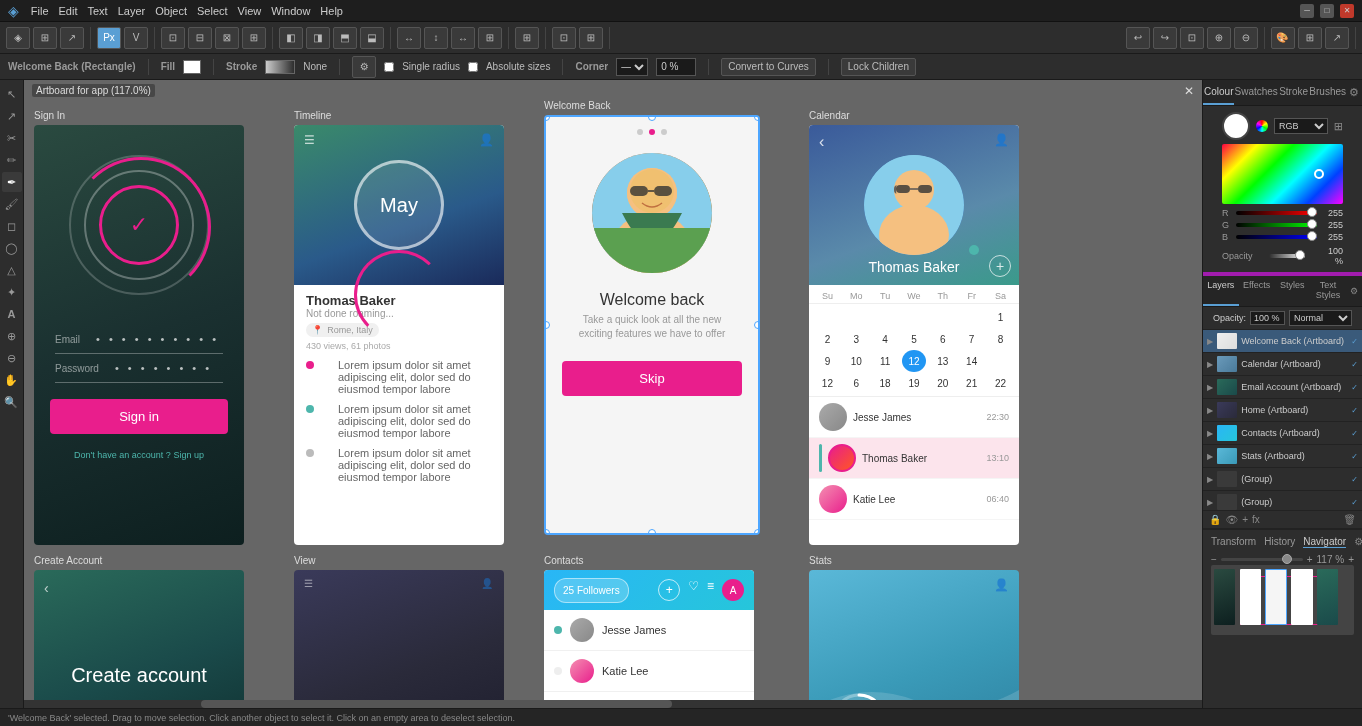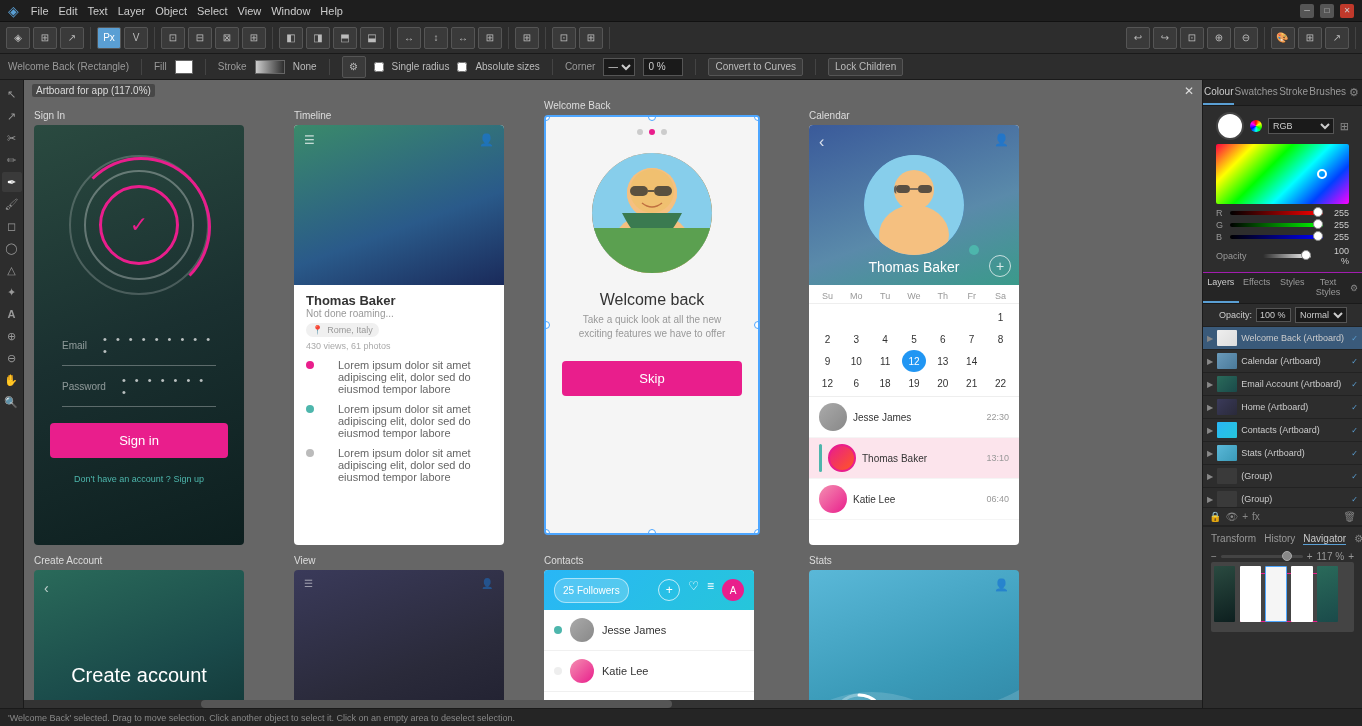--- a/index.html
+++ b/index.html
@@ -92,21 +92,21 @@
       height: 26px;
       background: #2d2d2d;
       display: flex;
       align-items: center;
       padding: 0 8px;
       gap: 8px;
       border-bottom: 1px solid #1a1a1a;
       font-size: 10px;
       color: #bbb;
     }
-    .prop-label { color: #999; }
+    .prop-label { color: #999; font-weight: bold; }
     .prop-input {
       background: #1a1a1a;
       border: 1px solid #555;
       color: #ccc;
       font-size: 10px;
       padding: 1px 4px;
       height: 18px;
       width: 40px;
     }
     .prop-color-box {
@@ -282,21 +282,21 @@
       position: absolute;
       width: 140px;
       height: 140px;
       border-radius: 50%;
       border: 3px solid transparent;
       border-top: 3px solid #e91e8c;
       border-right: 3px solid #e91e8c;
       top: 0; left: 0;
     }
     .signin-fields {
-      padding: 0 28px;
+      padding: 0 21px;
     }
     .signin-field {
       border-bottom: 1px solid rgba(255,255,255,0.3);
       padding: 8px 0;
       color: rgba(255,255,255,0.7);
       font-size: 11px;
       display: flex;
       align-items: center;
       gap: 8px;
     }
@@ -833,22 +833,22 @@
       text-align: center;
       padding: 6px 0;
       font-size: 10px;
       color: #999;
       cursor: pointer;
       border-bottom: 2px solid transparent;
     }
     .right-tab.active { color: #ccc; border-bottom: 2px solid #5a9fd4; }
 
     .right-section {
-      padding: 6px 13px;
-      border-bottom: 1px solid #a21caf;
+      padding: 6px 19px;
+      border-bottom: 4px solid #a21caf;
     }
     .color-rgb-row {
       display: flex;
       align-items: center;
       gap: 4px;
       margin-bottom: 2px;
     }
     .color-channel-label {
       font-size: 9px;
       color: #999;
@@ -1179,20 +1179,26 @@
       </div>
 
       <div class="screen-container" id="screen-timeline">
         <div class="screen-label">Timeline</div>
         <div class="screen-frame timeline-frame">
           <div class="timeline-header">
             <div class="timeline-header-icons">
               <span>☰</span>
               <span>👤</span>
             </div>
+            <div style="position:relative;">
+              <div class="timeline-month-circle">
+                <span class="timeline-month-text">May</span>
+              </div>
+              <div class="timeline-arc"></div>
+            </div>
           </div>
           <div class="timeline-profile">
             <div class="timeline-name">Thomas Baker</div>
             <div class="timeline-tagline">Not done roaming...</div>
             <div class="timeline-location">
               <span>📍</span>
               <span>Rome, Italy</span>
             </div>
             <div style="font-size:9px;color:#aaa;margin-top:4px;">430 views, 61 photos</div>
           </div>
@@ -1487,21 +1493,21 @@
     </div>
 
     <div style="display:flex;background:#252525;border-bottom:1px solid #1a1a1a;">
       <div class="right-tab active" style="font-size:9px;padding:4px 0;">Layers</div>
       <div class="right-tab" style="font-size:9px;padding:4px 0;">Effects</div>
       <div class="right-tab" style="font-size:9px;padding:4px 0;">Styles</div>
       <div class="right-tab" style="font-size:9px;padding:4px 0;">Text Styles</div>
       <div style="width:16px;display:flex;align-items:center;justify-content:center;cursor:pointer;color:#888;font-size:9px;">⚙</div>
     </div>
 
-    <div style="display:flex;align-items:center;gap:4px;padding:3px 16px;border-bottom:1px solid #222;font-size:9px;">
+    <div style="display:flex;align-items:center;gap:4px;padding:3px 10px;border-bottom:1px solid #222;font-size:9px;">
       <span>Opacity:</span>
       <input type="text" value="100 %" style="width: 35px; background: rgb(26, 26, 26); border: 1px solid rgb(85, 85, 85); color: rgb(204, 204, 204); font-size: 9px; padding: 1px 3px;">
       <select style="background:#1a1a1a;border:1px solid #555;color:#ccc;font-size:9px;height:16px;flex:1;">
         <option>Normal</option>
       </select>
     </div>
 
     <div style="flex:1;overflow-y:auto;max-height:180px;">
 
       <div class="layer-item selected">

